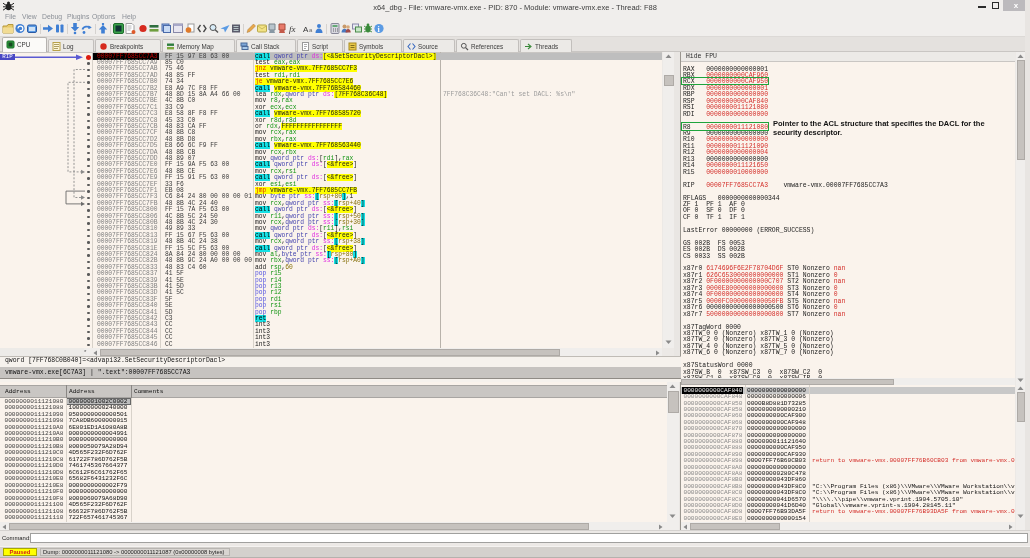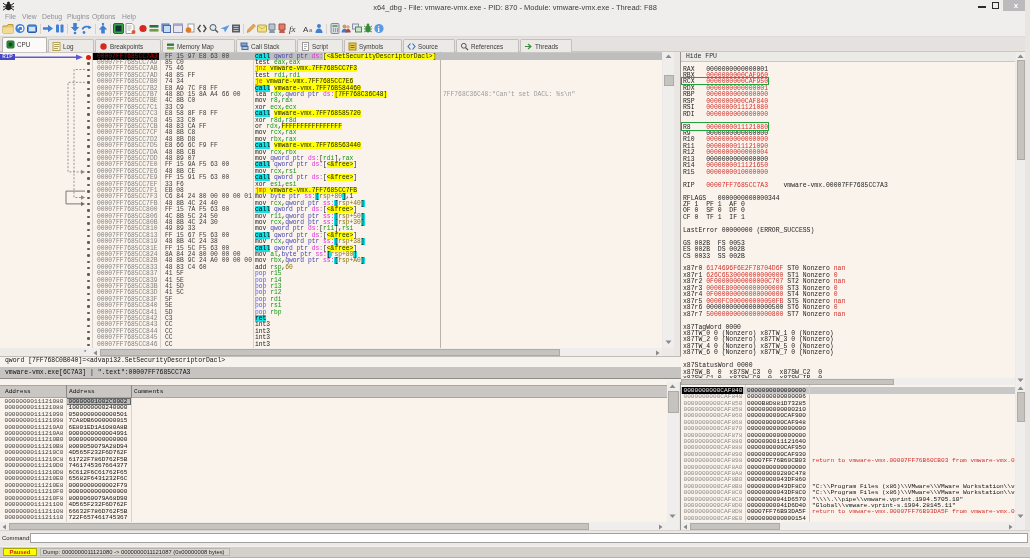--- a/index.html
+++ b/index.html
@@ -492,20 +492,21 @@
 <div class="abs mono" style="left:683px;top:305.15px">x87r6 00000000000000000500 ST6 Nonzero <span class="red">0</span></div>
 <div class="abs mono" style="left:683px;top:311.6px">x87r7 <span class="red">50000000000000000800</span> ST7 Nonzero <span class="red">nan</span></div>
 <div class="abs mono" style="left:683px;top:324.5px">x87TagWord 0000</div>
 <div class="abs mono" style="left:683px;top:330.95px">x87TW_0 0 (Nonzero) x87TW_1 0 (Nonzero)</div>
 <div class="abs mono" style="left:683px;top:337.40000000000003px">x87TW_2 0 (Nonzero) x87TW_3 0 (Nonzero)</div>
 <div class="abs mono" style="left:683px;top:343.85px">x87TW_4 0 (Nonzero) x87TW_5 0 (Nonzero)</div>
 <div class="abs mono" style="left:683px;top:350.3px">x87TW_6 0 (Nonzero) x87TW_7 0 (Nonzero)</div>
 <div class="abs mono" style="left:683px;top:363.2px">x87StatusWord 0000</div>
 <div class="abs mono" style="left:683px;top:369.65000000000003px">x87SW_B  0  x87SW_C3  0  x87SW_C2  0</div>
 <div class="abs mono" style="left:683px;top:376.1px">x87SW_C1 0  x87SW_C0  0  x87SW_IR  0</div>
+<div class="abs" style="left:773px;top:118.6px;font-size:7.5px;line-height:9.7px;font-weight:bold;color:#111">Pointer to the ACL structure that specifies the DACL for the<br>security descriptor.</div>
 <div class="abs sbt" style="left:681px;top:378px;width:334px;height:7px"></div>
 <div class="abs sbh" style="left:681px;top:378.5px;width:213px;height:6px"></div>
 <div class="abs sbt" style="left:1016px;top:52px;width:9px;height:333px"></div>
 <div class="abs sbh" style="left:1016.5px;top:60px;width:8px;height:100px"></div>
 <svg class="abs" style="left:1017px;top:53.5px" width="7" height="5">
       <path d="M0.5 4L3.5 0.5 6.5 4z" fill="#8a8a8a"></path>
     </svg>
 <svg class="abs" style="left:1017px;top:378px" width="7" height="5">
       <path d="M0.5 0.5L3.5 4 6.5 0.5z" fill="#8a8a8a"></path>
     </svg>

